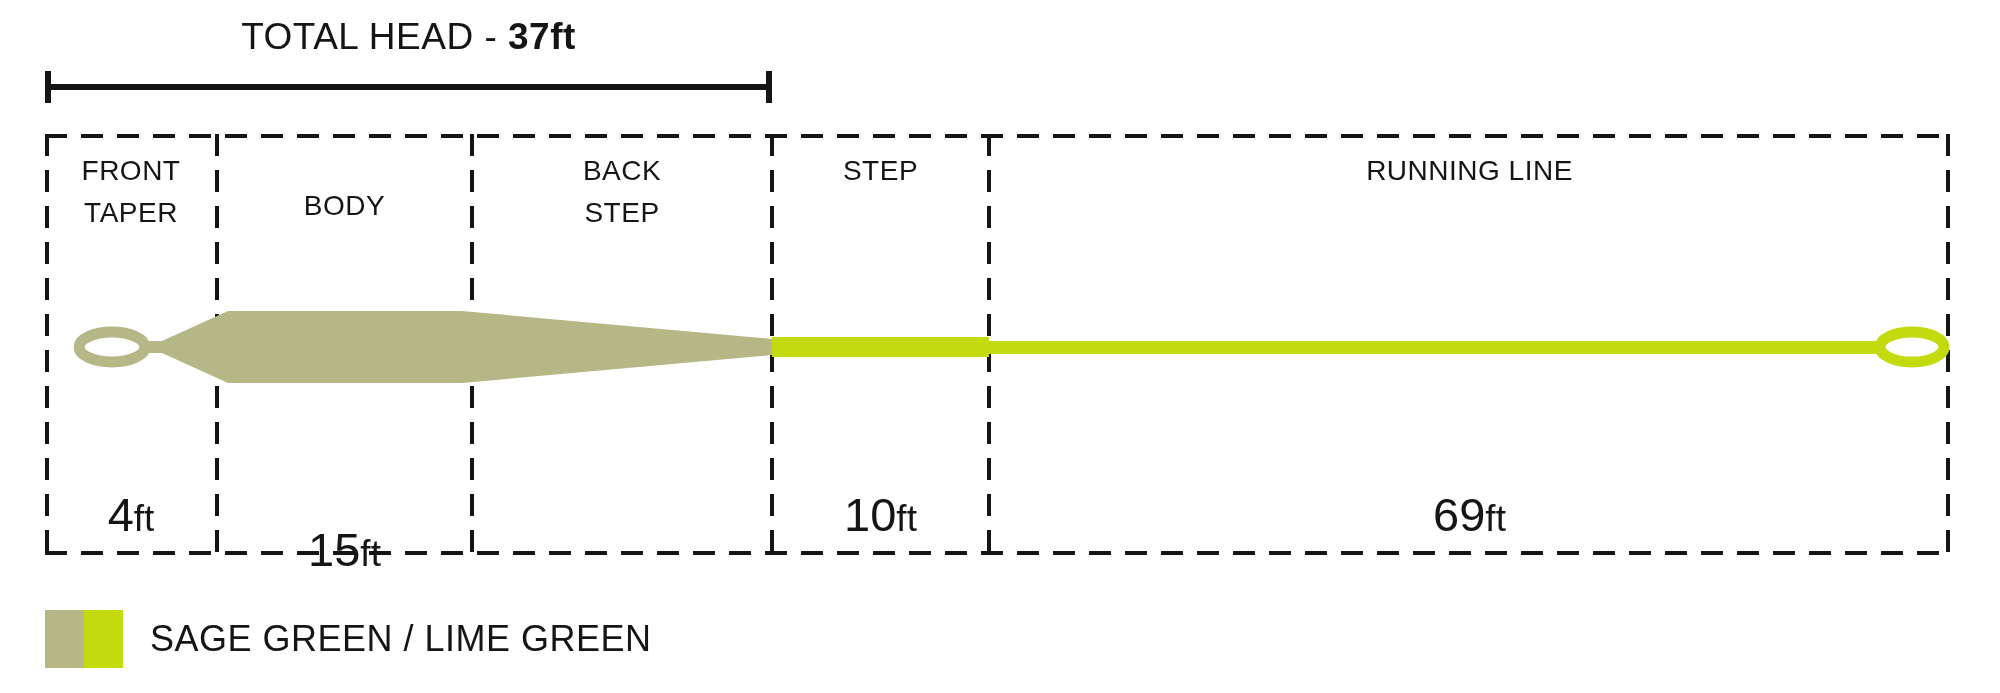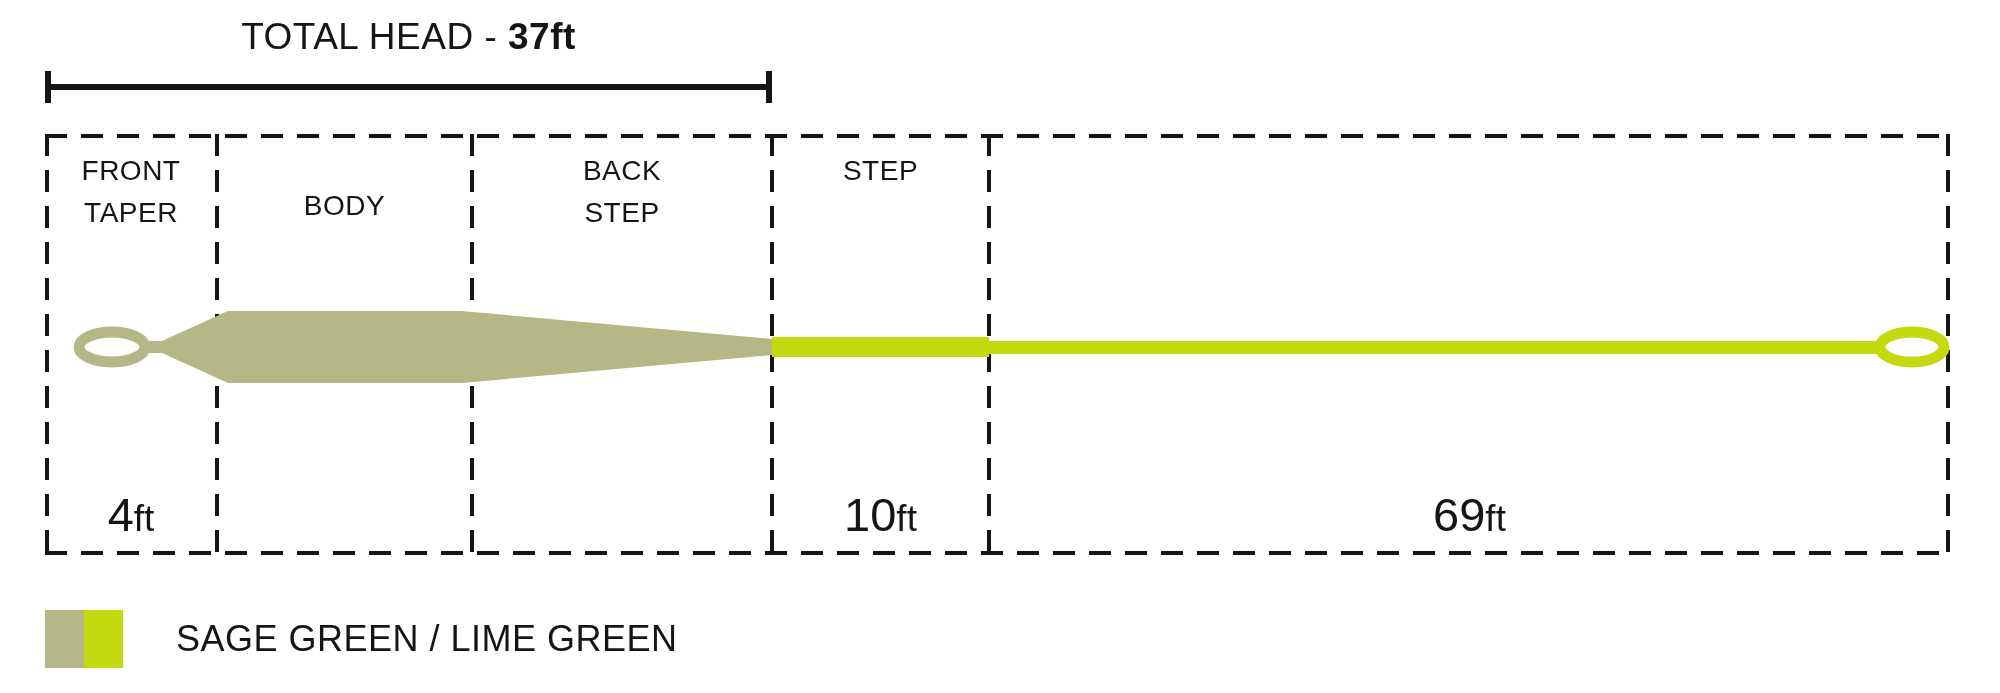--- a/index.html
+++ b/index.html
@@ -89,21 +89,20 @@
     left: 45px; top: 610px;
     width: 78px; height: 58px;
   }
   .legend-label {
     position: absolute;
     left: 150px; top: 610px;
     height: 58px; line-height: 58px;
     font-size: 36px;
     letter-spacing: 0.5px;
     white-space: nowrap;
-    margin-left: 26px;
   }
 </style>
 </head>
 <body>
 
 <div class="stage">
 
   <div class="bracket-title">
     <span>TOTAL HEAD - </span><span class="bold">37ft</span>
   </div>
@@ -121,31 +120,35 @@
   <div class="dash-v" style="left:470px; top:134px; height:421px;"></div>
   <div class="dash-v" style="left:770px; top:134px; height:421px;"></div>
   <div class="dash-v" style="left:987px; top:134px; height:421px;"></div>
 
   <div class="sec-label c0">FRONT
 TAPER</div>
   <div class="sec-label c1">BODY</div>
   <div class="sec-label c2">BACK
 STEP</div>
   <div class="sec-label c3">STEP</div>
+  <div class="sec-label c4">RUNNING LINE</div>
 
   <svg class="profile-svg" viewBox="0 0 2000 693">
     <ellipse cx="112" cy="347" rx="33" ry="15" fill="none" stroke-width="11" stroke="#b6b786"></ellipse>
     <polygon points="145,341 162,341 228,311 462,311 772,339 772,355 462,383 228,383 162,353 145,353" fill="#b6b786"></polygon>
     <rect x="772" y="337" width="217" height="20" fill="#c3da0f"></rect>
     <rect x="989" y="341" width="895" height="13" fill="#c3da0f"></rect>
     <ellipse cx="1912" cy="347" rx="32" ry="15" fill="none" stroke-width="11" stroke="#c3da0f"></ellipse>
   </svg>
 
   <div class="measure c0">
     <span class="val">4</span><span class="unit">ft</span>
+  </div>
+  <div class="measure c1">
+    <span class="val">15</span><span class="unit">ft</span>
   </div>
   <div class="measure c3">
     <span class="val">10</span><span class="unit">ft</span>
   </div>
   <div class="measure c4">
     <span class="val">69</span><span class="unit">ft</span>
   </div>
 
   <svg class="legend-swatches" viewBox="0 0 78 58">
     <rect x="0" y="0" width="39" height="58" fill="#b6b786"></rect>

